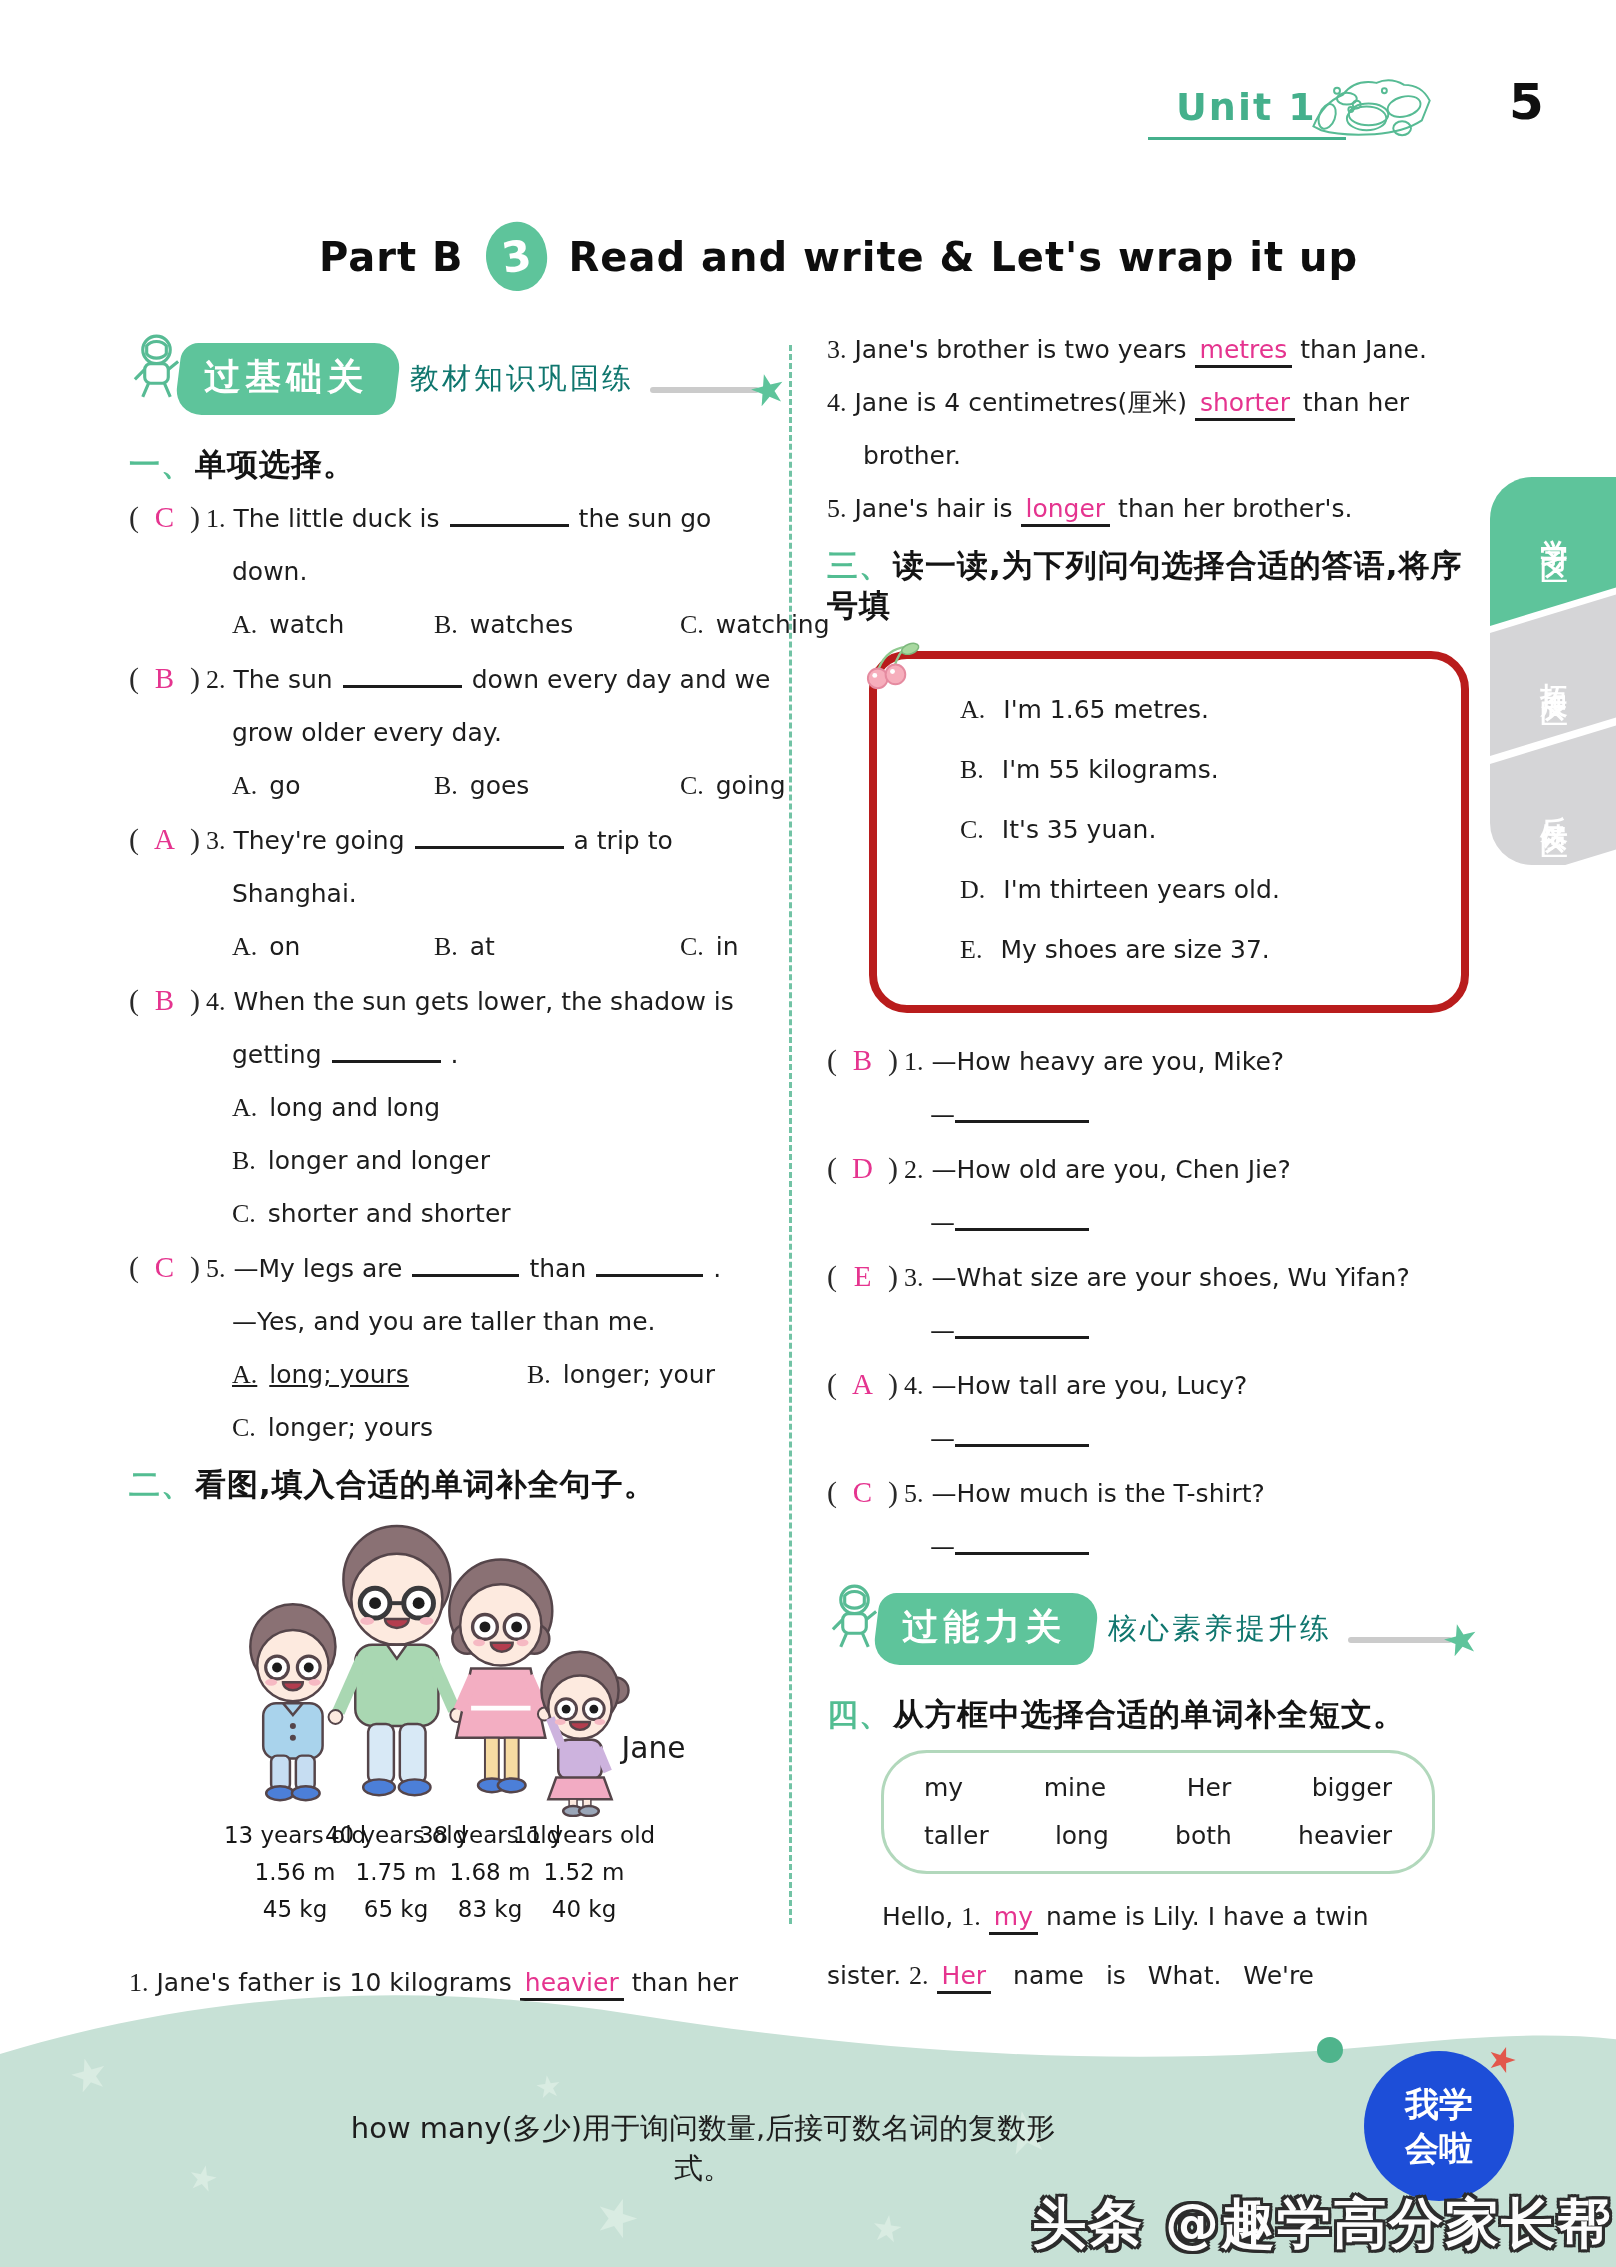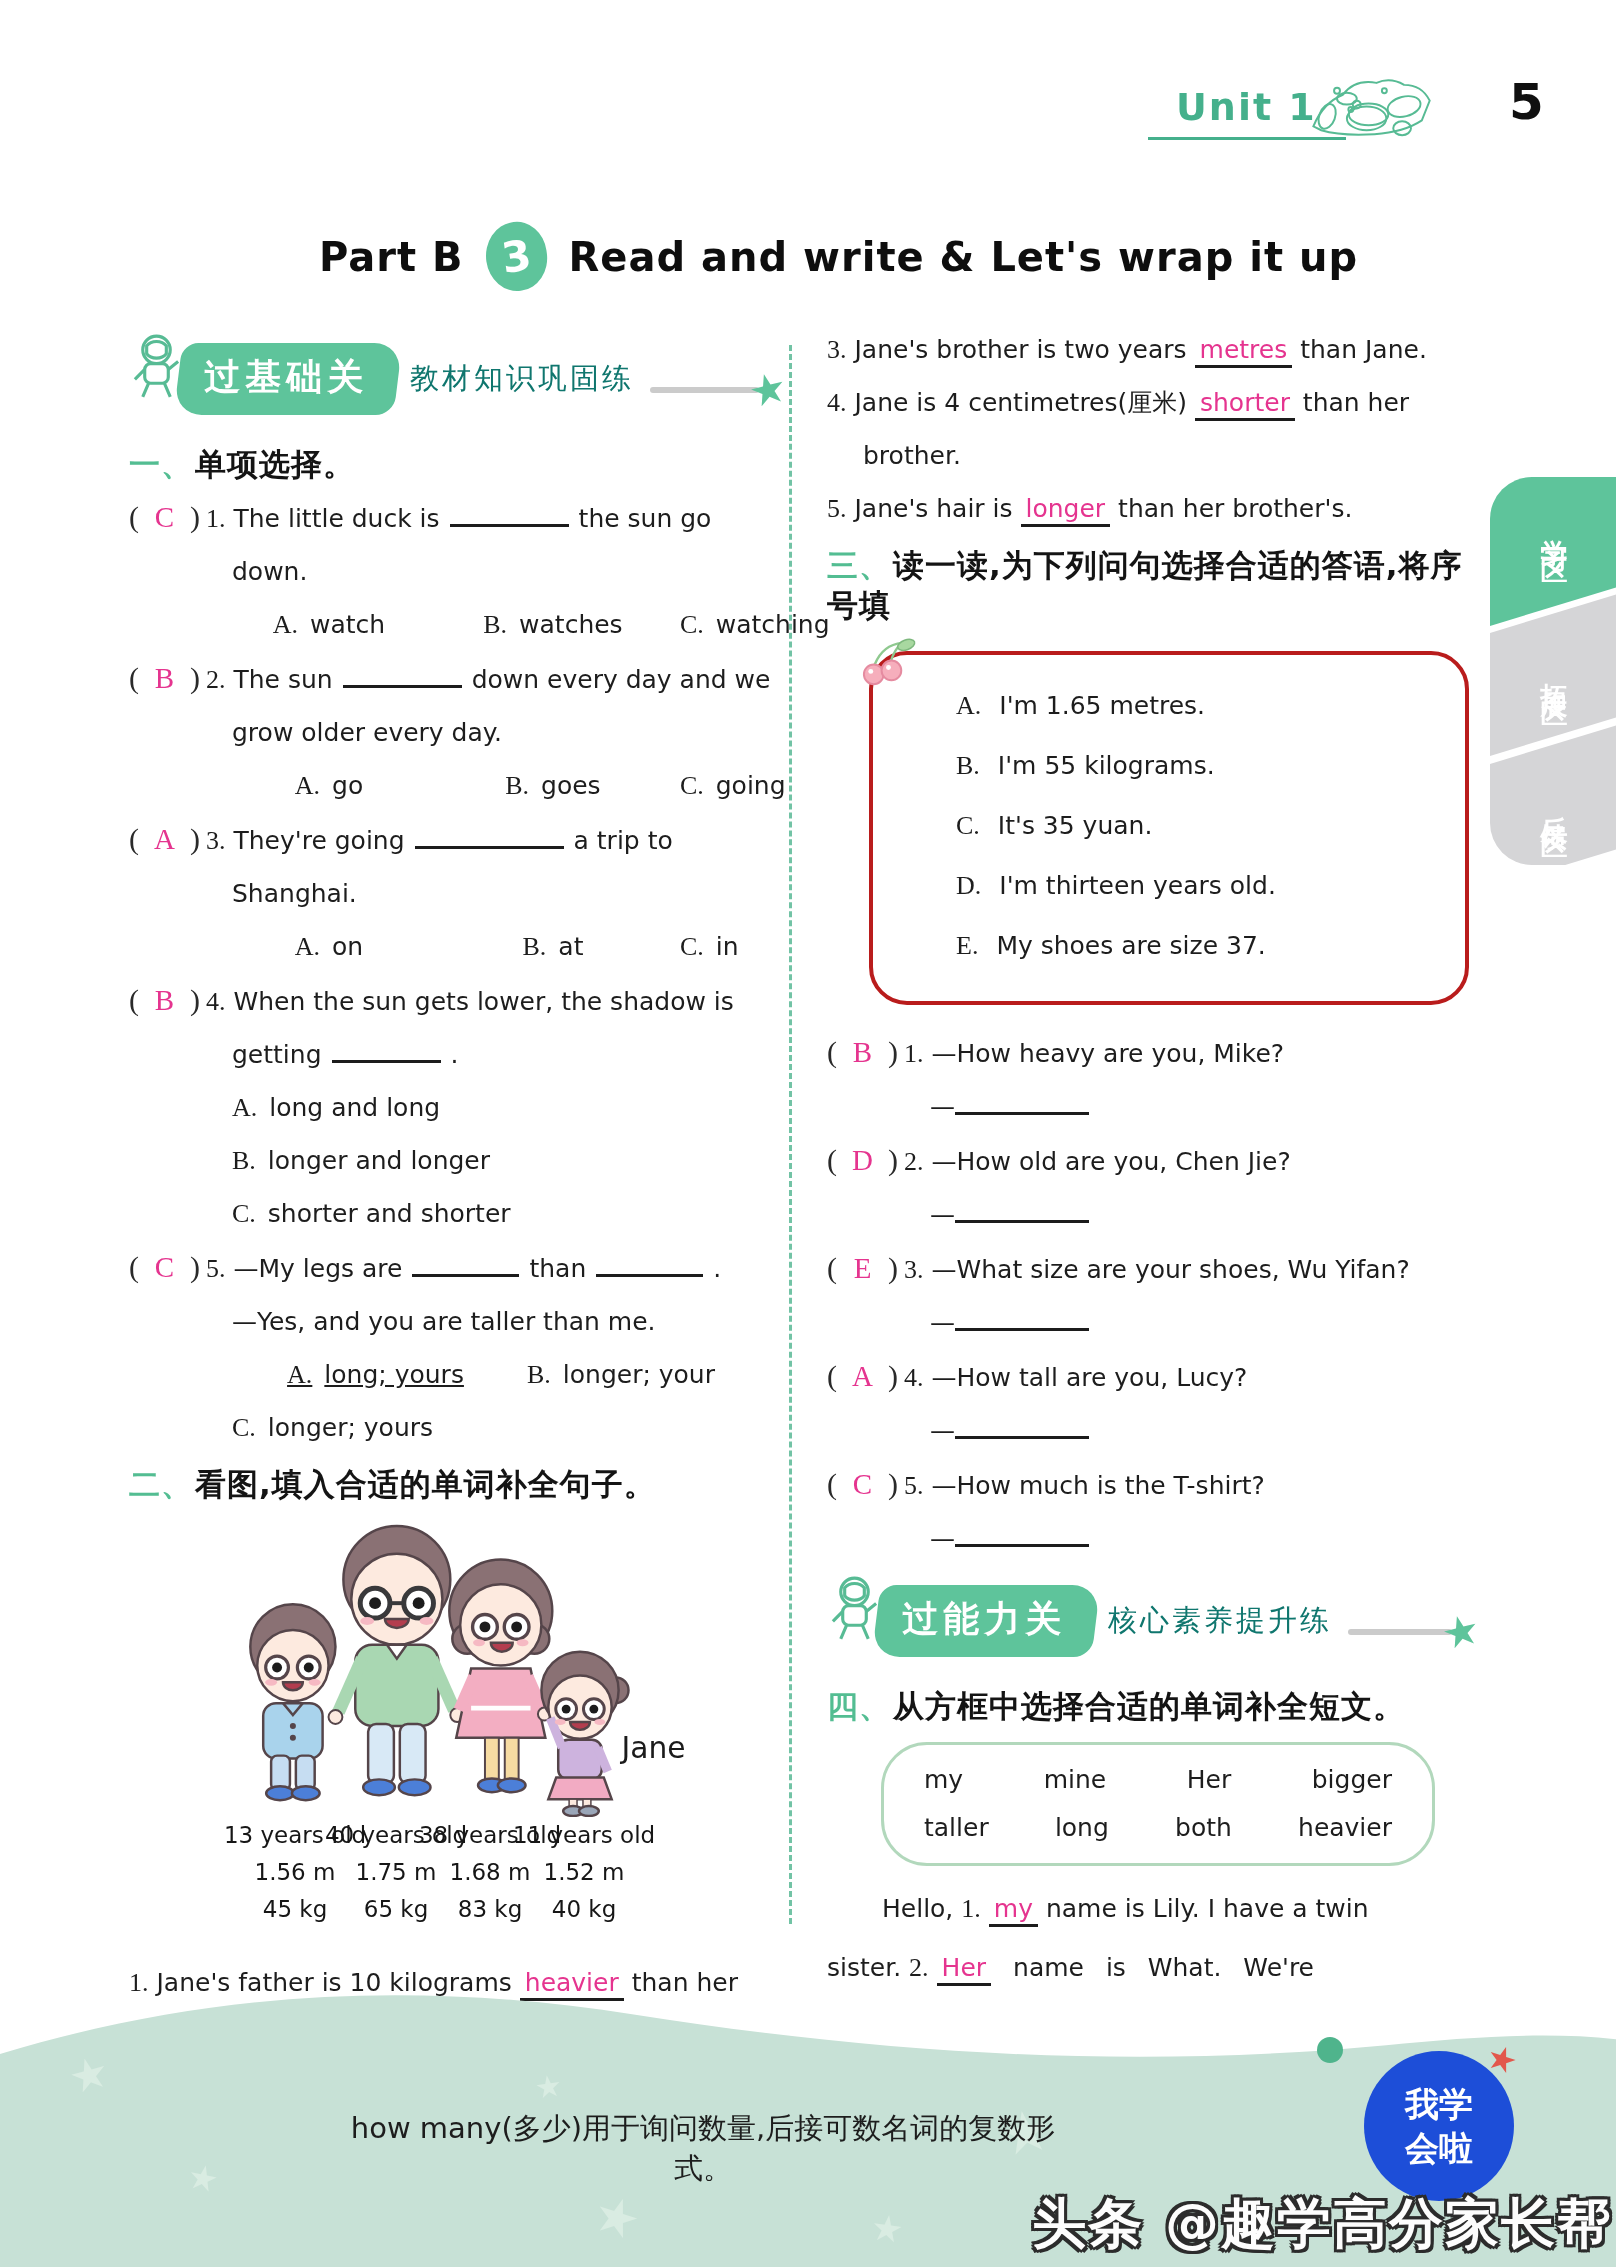--- a/index.html
+++ b/index.html
@@ -43,28 +43,28 @@
 
   
   .qline { white-space:nowrap; line-height:33px; margin-bottom:20px; font-size:25px; }
   .po,.pc { font-family:"Liberation Serif","DejaVu Serif",serif; font-size:30px; color:#2a2a2a; }
   .ansL { display:inline-block; width:51px; text-align:center; color:#e5348f; font-size:29px;
           font-family:"Liberation Serif","DejaVu Serif",serif; }
   .qno { font-family:"Liberation Serif","DejaVu Serif",serif; font-size:26px; margin:0 8px 0 6px; }
   .blank { display:inline-block; width:119px; height:20px; border-bottom:3px solid #1c1c1c; margin:0 10px; }
   .cont { padding-left:103px; }
   .optL { font-family:"Liberation Serif","DejaVu Serif",serif; font-size:26px; margin-right:12px; }
-  .ocell { display:inline-block;text-align:center; }
+  .ocell { display:inline-block; }
   .item { line-height:33px; margin-bottom:20px; font-size:25px; white-space:nowrap; }
   .ino { font-family:"Liberation Serif","DejaVu Serif",serif; font-size:26px; margin-right:8px; }
   .pk { color:#e5348f; border-bottom:3px solid #1c1c1c; padding:0 5px 1px; }
   .item .l2 { display:block; padding-left:36px; margin-top:20px; }
 
   
-  .bluebox { position:relative; margin:26px 0 30px 42px; width:600px; border:4px solid #b91c1c;
+  .bluebox { position:relative; margin:26px 0 30px 42px; width:600px; border:8px solid #b91c1c;
              border-radius:38px; padding:34px 0 12px 83px; box-sizing:border-box; }
   .bline { line-height:33px; margin-bottom:27px; font-size:25px; white-space:nowrap; }
   .bletter { font-family:"Liberation Serif","DejaVu Serif",serif; font-size:26px; margin-right:18px; }
   .cherry { position:absolute; top:-20px; left:-16px; }
 
   
   .wordbox { margin:14px 0 26px 54px; width:554px; border:3.5px solid #b2d8bc; border-radius:46px;
              padding:18px 40px; box-sizing:border-box; }
   .wrow { display:flex; justify-content:space-between; font-size:25px; line-height:34px; }
   .wrow + .wrow { margin-top:14px; }

